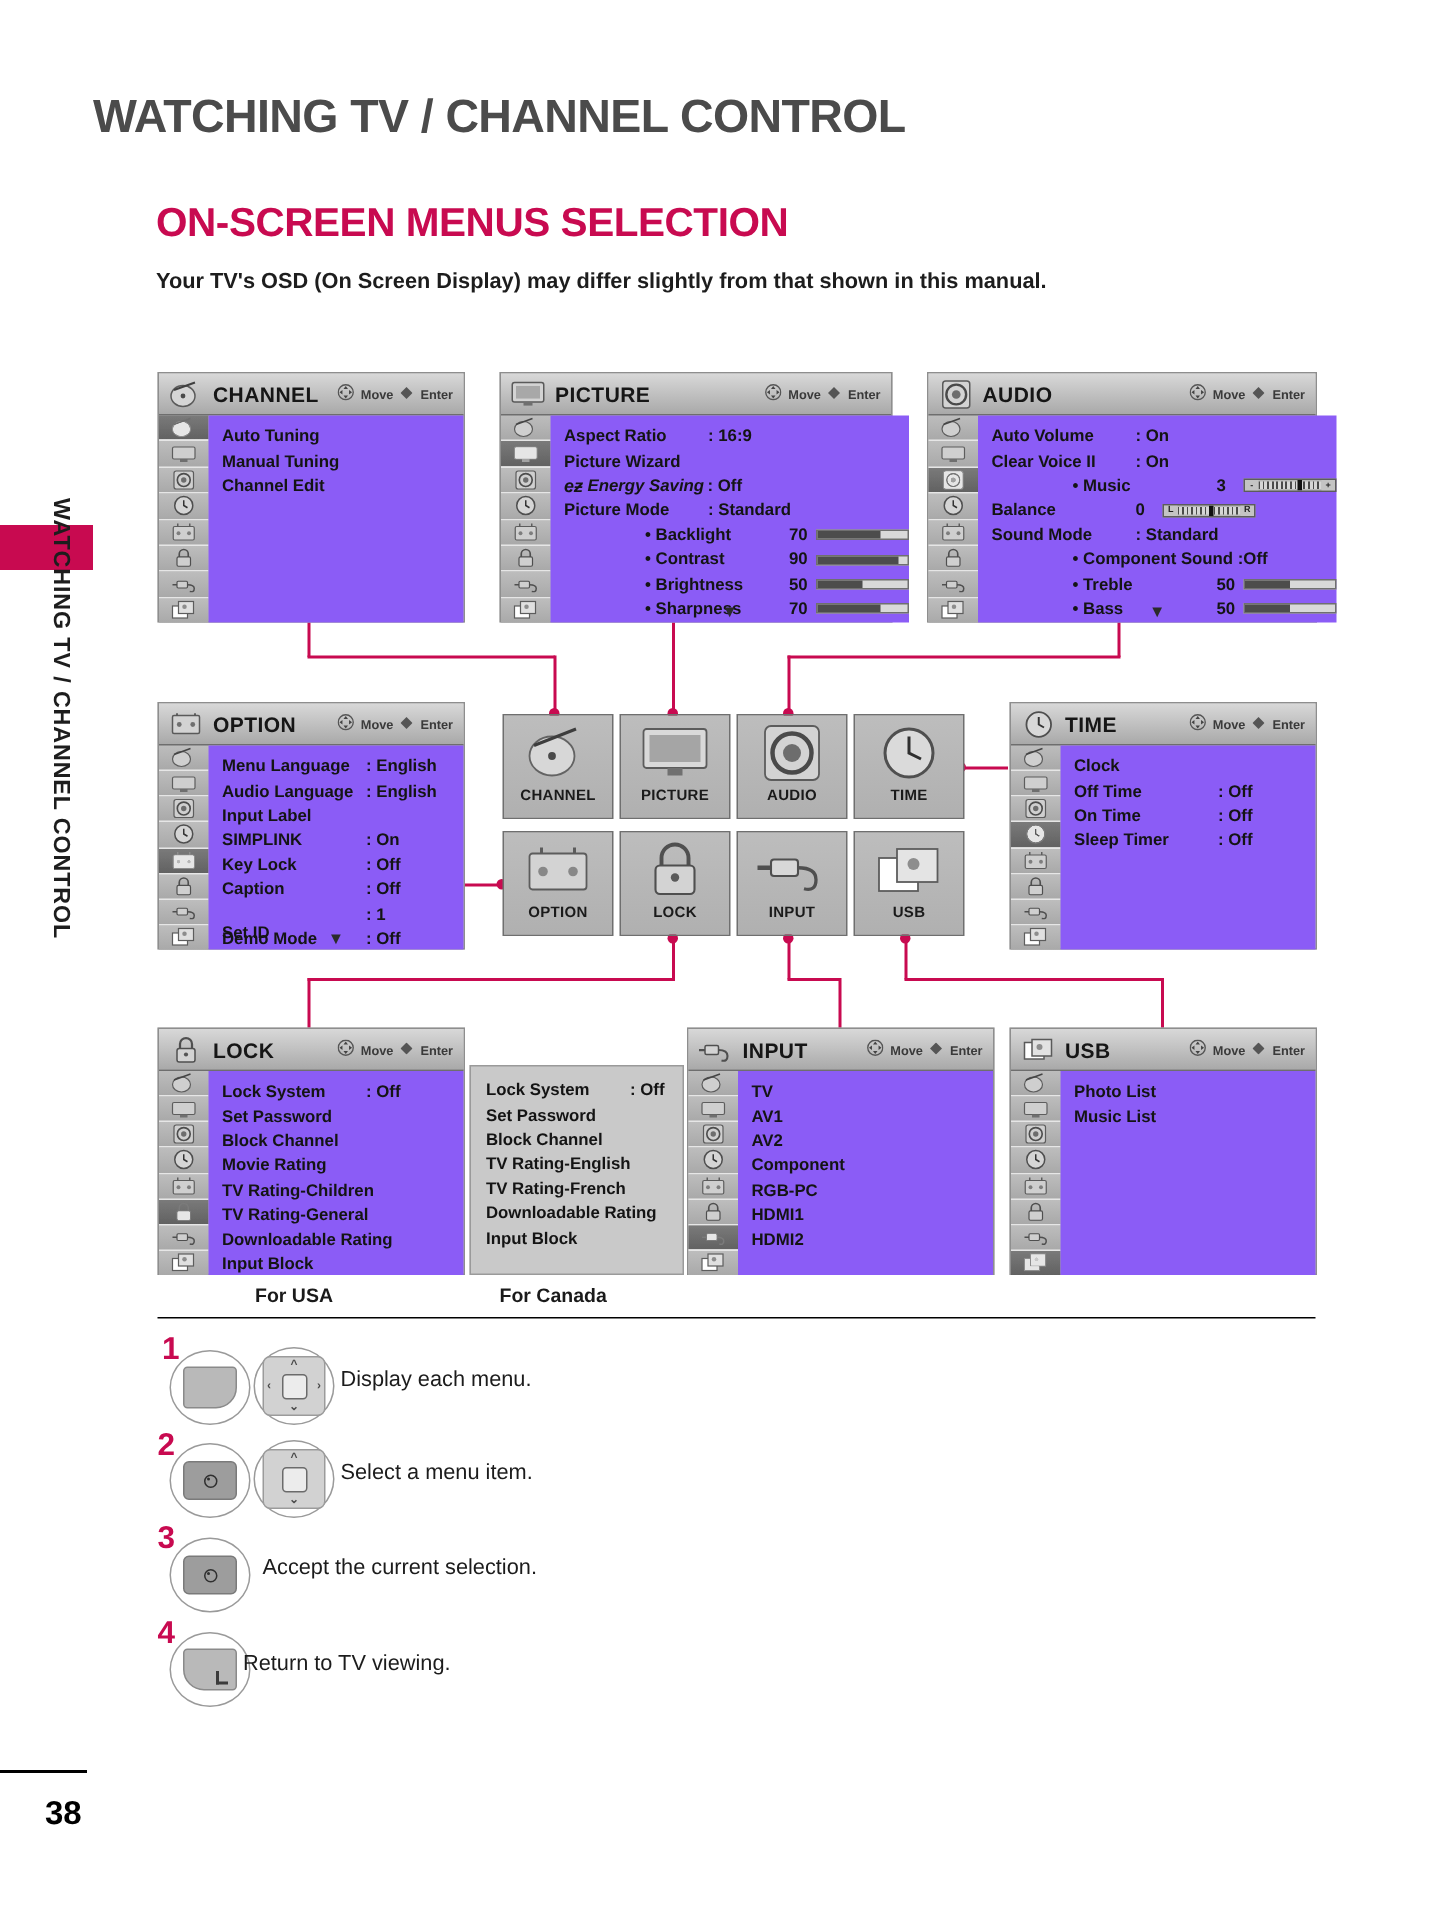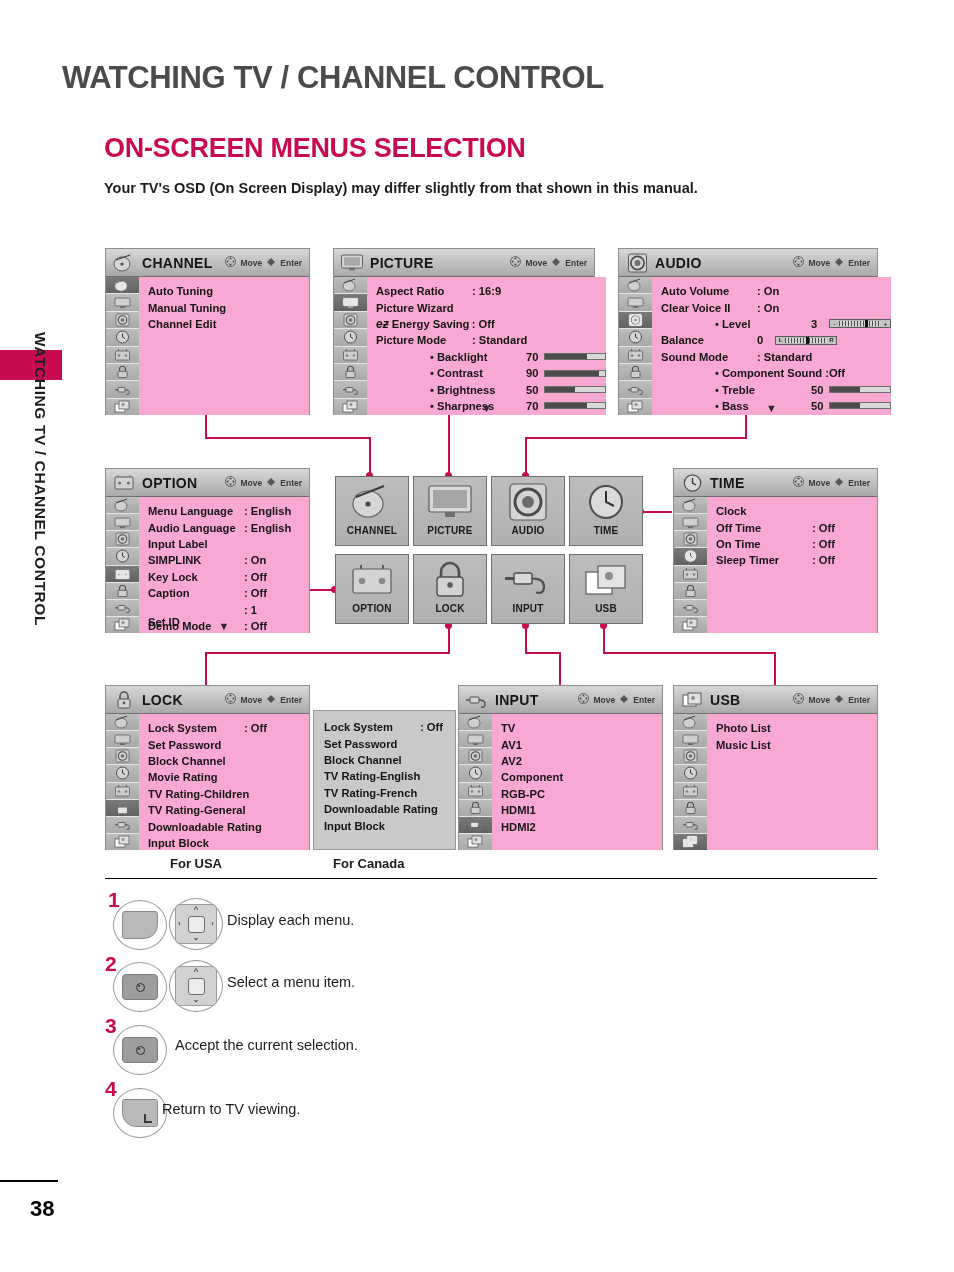--- a/index.html
+++ b/index.html
@@ -80,21 +80,21 @@
     display:flex;flex-direction:column;
   }
   .rail-cell{
     flex:1 1 0;border-bottom:1px solid #e6e6e6;
     display:flex;align-items:center;justify-content:center;
     background:linear-gradient(to bottom,#bdbdbd,#a9a9a9);
   }
   .rail-cell:last-child{border-bottom:none;}
   .rail-cell.active{background:linear-gradient(to bottom,#4e4e4e,#3a3a3a);}
   .osd-list{
-    flex:1;background:#f9a8d4;position:relative;
+    flex:1;background:#8b5cf6;position:relative;
     padding:6px 0 0 9px;box-sizing:border-box;
   }
   .row{
     display:flex;align-items:center;height:16.4px;
     font-size:11.2px;font-weight:bold;color:#141414;white-space:nowrap;
   }
   .row .lbl{}
   .row .val{}
   .row.indent .lbl{padding-left:54px;}
   .arrow-down{
@@ -441,21 +441,21 @@
       <div class="osd-list">
           <div class="row">
             <span class="lbl" style="display: inline-block; width: 96px;">Aspect Ratio</span>
             <span class="val" style="display: inline-block;">: 16:9</span>
           </div>
           <div class="row">
             <span class="lbl" style="display: inline-block; width: 96px;">Picture Wizard</span>
           </div>
           <div class="row">
             <span style="font-size: 12px; font-weight: bold; font-style: italic; margin-right: 3px; color: rgb(20, 20, 20); text-align: center;">eƶ</span>
-            <span class="lbl" style="display: inline-block; width: 80px;">Energy Saving</span>
+            <span class="lbl" style="display: inline-block; width: 80px; font-style: italic;">Energy Saving</span>
             <span class="val" style="display: inline-block;">: Off</span>
           </div>
           <div class="row">
             <span class="lbl" style="display: inline-block; width: 96px;">Picture Mode</span>
             <span class="val" style="display: inline-block;">: Standard</span>
           </div>
           <div class="row indent">
             <span class="lbl" style="display: inline-block; width: 96px;">• Backlight</span>
             <span class="val" style="display: inline-block; width: 18px;">70</span>
             <span class="bar">
@@ -573,21 +573,21 @@
       <div class="osd-list">
           <div class="row">
             <span class="lbl" style="display: inline-block; width: 96px;">Auto Volume</span>
             <span class="val" style="display: inline-block;">: On</span>
           </div>
           <div class="row">
             <span class="lbl" style="display: inline-block; width: 96px;">Clear Voice II</span>
             <span class="val" style="display: inline-block;">: On</span>
           </div>
           <div class="row indent">
-            <span class="lbl" style="display: inline-block; width: 96px;">• Level</span>
+            <span class="lbl" style="display: inline-block; width: 96px;">• Music</span>
             <span class="val" style="display: inline-block; width: 18px;">3</span>
             <span class="tickbar">
               <span class="ticks"></span>
               <span class="cap l">-</span>
               <span class="cap r">+</span>
               <span class="knob" style="left:35.04px"></span>
             </span>
           </div>
           <div class="row">
             <span class="lbl" style="display: inline-block; width: 96px;">Balance</span>

